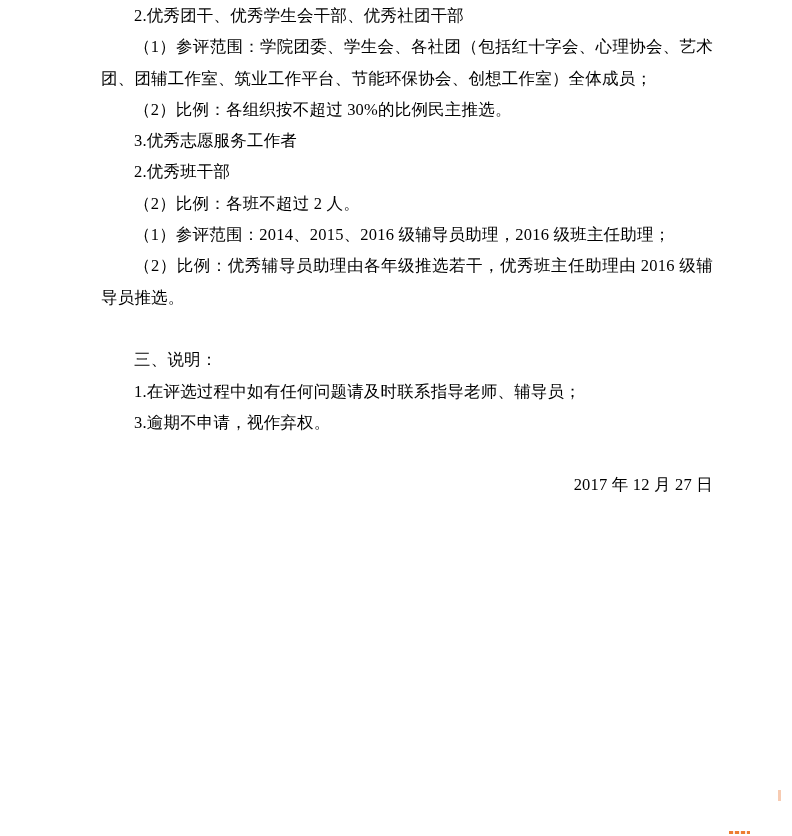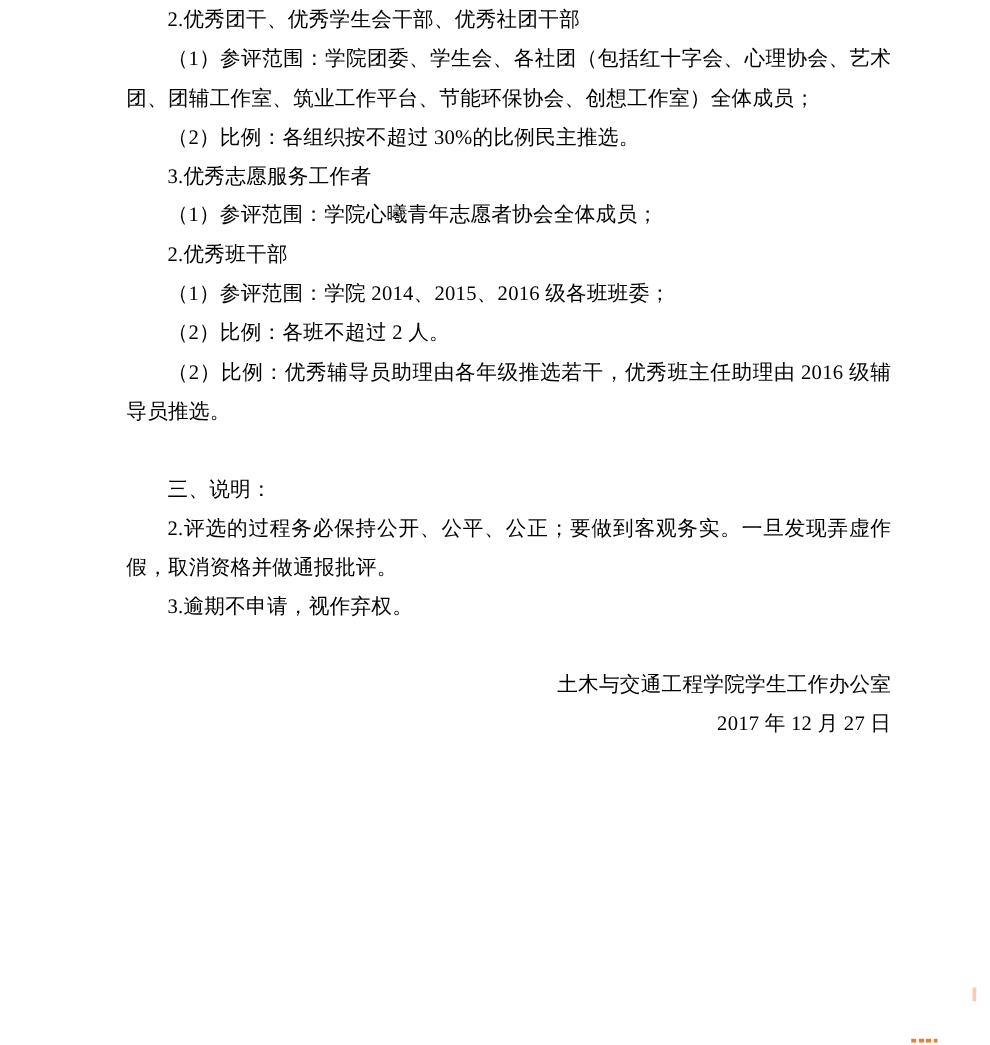--- a/index.html
+++ b/index.html
@@ -46,28 +46,26 @@
   }
 </style>
 </head>
 <body>
 
 <div class="doc">
   <p>2.优秀团干、优秀学生会干部、优秀社团干部</p>
   <p>（1）参评范围：学院团委、学生会、各社团（包括红十字会、心理协会、艺术团、团辅工作室、筑业工作平台、节能环保协会、创想工作室）全体成员；</p>
   <p>（2）比例：各组织按不超过 30%的比例民主推选。</p>
   <p>3.优秀志愿服务工作者</p>
-  <p>（1）参评范围：学院心曦青年志愿者协会全体成员；</p>
   <p>2.优秀班干部</p>
-  <p>（1）参评范围：学院 2014、2015、2016 级各班班委；</p>
   <p>（2）比例：各班不超过 2 人。</p>
+  <p>（1）参评范围：2014、2015、2016 级辅导员助理，2016 级班主任助理；</p>
   <p>（2）比例：优秀辅导员助理由各年级推选若干，优秀班主任助理由 2016 级辅导员推选。</p>
   <p class="blank"></p>
   <p>三、说明：</p>
-  <p>2.评选的过程务必保持公开、公平、公正；要做到客观务实。一旦发现弄虚作假，取消资格并做通报批评。</p>
+  <p>1.在评选过程中如有任何问题请及时联系指导老师、辅导员；</p>
   <p>3.逾期不申请，视作弃权。</p>
   <p class="blank"></p>
-  <p class="right">土木与交通工程学院学生工作办公室</p>
   <p class="right">2017 年 12 月 27 日</p>
 </div>
 
 <div class="artifact-dash"></div>
 <div class="artifact-tick"></div>
 
 </body></html>

